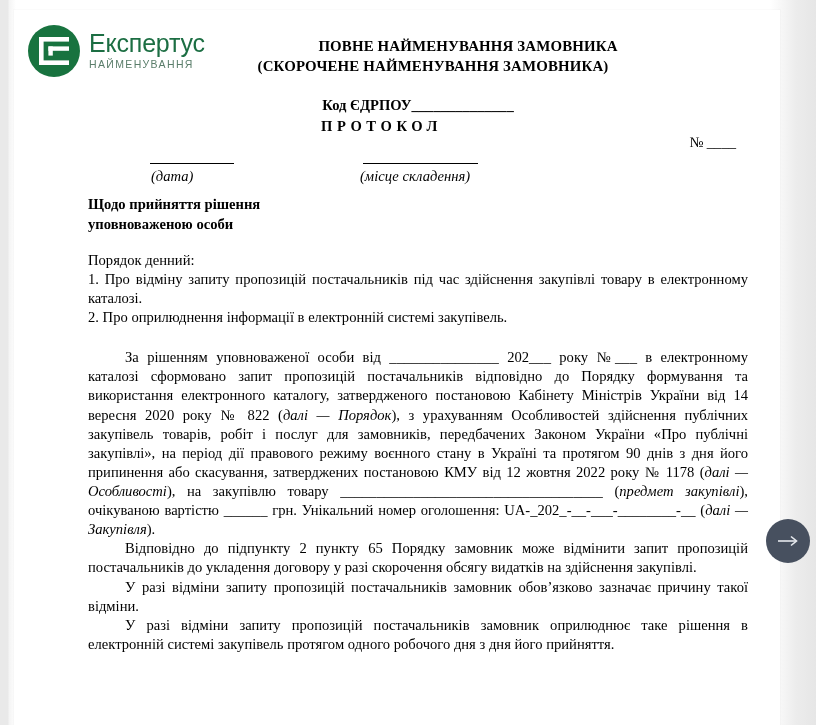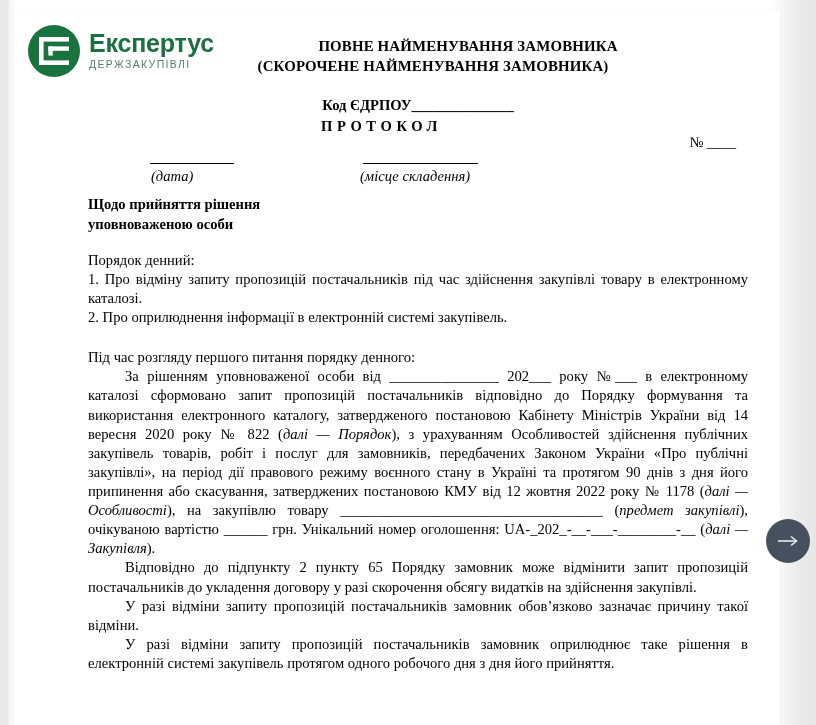--- a/index.html
+++ b/index.html
@@ -49,21 +49,21 @@
     width: 52px; height: 52px;
     border-radius: 50%;
     background: #18733f;
     position: relative;
     flex: 0 0 auto;
   }
   .logo-mark svg { position: absolute; left: 11px; top: 12px; }
   .logo-text { line-height: 1; padding-bottom: 2px; }
   .logo-title {
     font-family: "Liberation Sans", sans-serif;
-    font-weight: bold;
+    font-weight: normal;
     font-size: 25px;
     color: #1c6e43;
     letter-spacing: -0.2px;
   }
   .logo-sub {
     font-family: "Liberation Sans", sans-serif;
     font-size: 10.5px;
     color: #5a7d6a;
     letter-spacing: 1.35px;
     margin-top: 3px;
@@ -170,21 +170,21 @@
           <rect x="0" y="0" width="30" height="4.6" fill="#ffffff"></rect>
           <rect x="0" y="0" width="4.6" height="28" fill="#ffffff"></rect>
           <rect x="0" y="23.4" width="30" height="4.6" fill="#ffffff"></rect>
           <rect x="9.4" y="9.4" width="20.6" height="4.4" fill="#ffffff"></rect>
           <rect x="9.4" y="9.4" width="4.4" height="9.2" fill="#ffffff"></rect>
           <rect x="9.4" y="18.0" width="20.6" height="0" fill="#ffffff"></rect>
         </svg>
       </div>
       <div class="logo-text">
         <div class="logo-title">Експертус</div>
-        <div class="logo-sub">ДЕРЖЗАКУПІВЛІ</div>
+        <div class="logo-sub">НАЙМЕНУВАННЯ</div>
       </div>
     </div>
 
     <div class="page-inner doc">
 
       <div class="hdr-block hdr-line1">ПОВНЕ НАЙМЕНУВАННЯ ЗАМОВНИКА</div>
       <div class="hdr-block hdr-line2">(СКОРОЧЕНЕ НАЙМЕНУВАННЯ ЗАМОВНИКА)</div>
 
       <div class="edrpou-row">Код ЄДРПОУ______________</div>
 
@@ -205,21 +205,20 @@
         <div>уповноваженою особи</div>
       </div>
 
       <div class="agenda">
         <p class="lead">Порядок денний:</p>
         <p>1. Про відміну запиту пропозицій постачальників під час здійснення закупівлі товару в електронному каталозі.</p>
         <p class="nolead">2. Про оприлюднення інформації в електронній системі закупівель.</p>
       </div>
 
       <div class="body-sec">
-        <p class="nolead">Під час розгляду першого питання порядку денного:</p>
         <p class="ind"><span>За рішенням уповноваженої особи від _______________ 202___ року №___ в електронному каталозі сформовано запит пропозицій постачальників відповідно до Порядку формування та використання електронного каталогу, затвердженого постановою Кабінету Міністрів України від 14 вересня 2020 року № 822 (</span><i>далі — Порядок</i><span>), з урахуванням Особливостей здійснення публічних закупівель товарів, робіт і послуг для замовників, передбачених Законом України «Про публічні закупівлі», на період дії правового режиму воєнного стану в Україні та протягом 90 днів з дня його припинення або скасування, затверджених постановою КМУ від 12 жовтня 2022 року № 1178 (</span><i>далі — Особливості</i><span>), на закупівлю товару ____________________________________ (</span><i>предмет закупівлі</i><span>), очікуваною вартістю ______ грн. Унікальний номер оголошення: UA-_202_-__-___-________-__ (</span><i>далі — Закупівля</i><span>).</span></p>
         <p class="ind">Відповідно до підпункту 2 пункту 65 Порядку замовник може відмінити запит пропозицій постачальників до укладення договору у разі скорочення обсягу видатків на здійснення закупівлі.</p>
         <p class="ind">У разі відміни запиту пропозицій постачальників замовник обов’язково зазначає причину такої відміни.</p>
         <p class="ind">У разі відміни запиту пропозицій постачальників замовник оприлюднює таке рішення в електронній системі закупівель протягом одного робочого дня з дня його прийняття.</p>
       </div>
 
     </div>
   </div>
 
   <button class="next-btn" aria-label="next">

